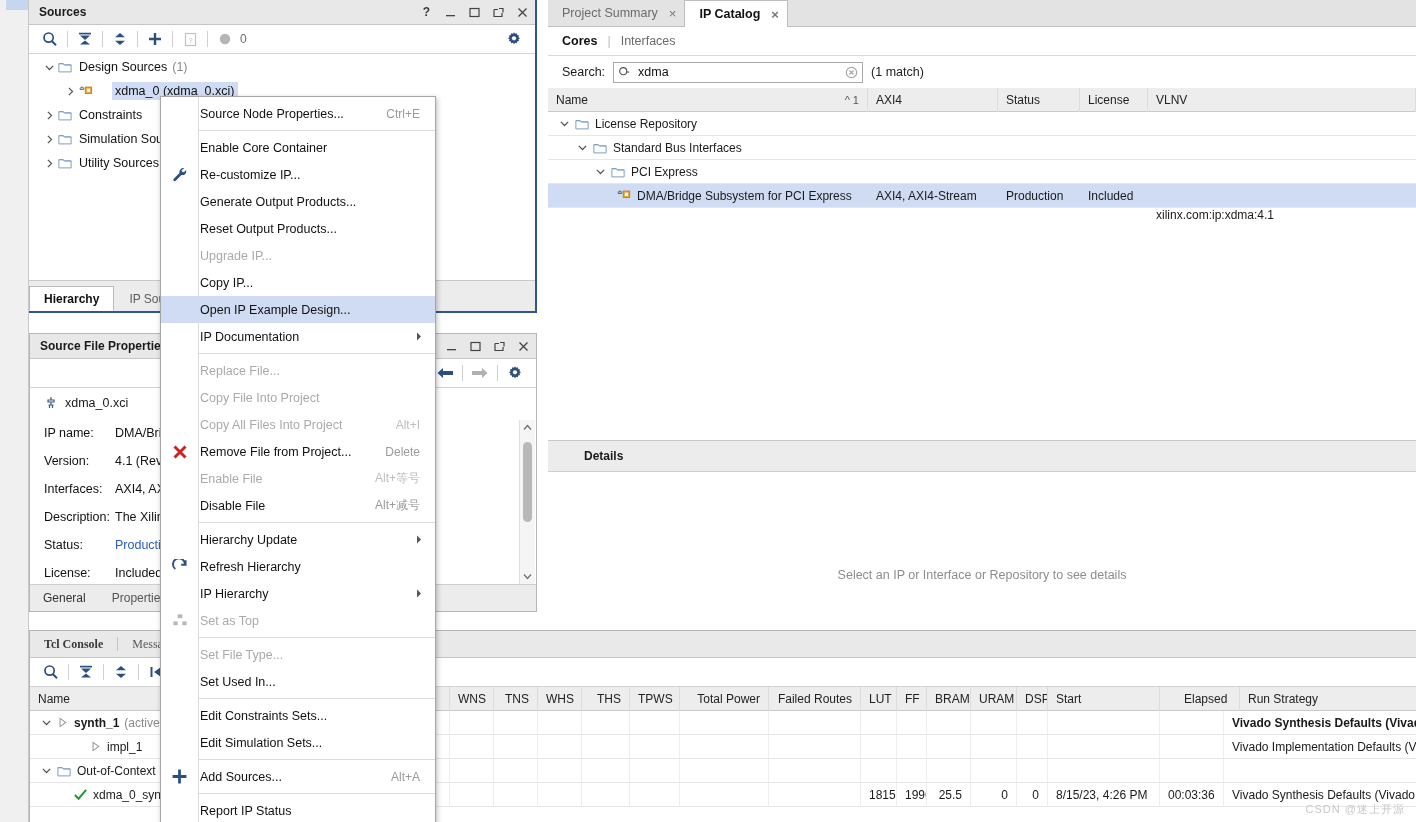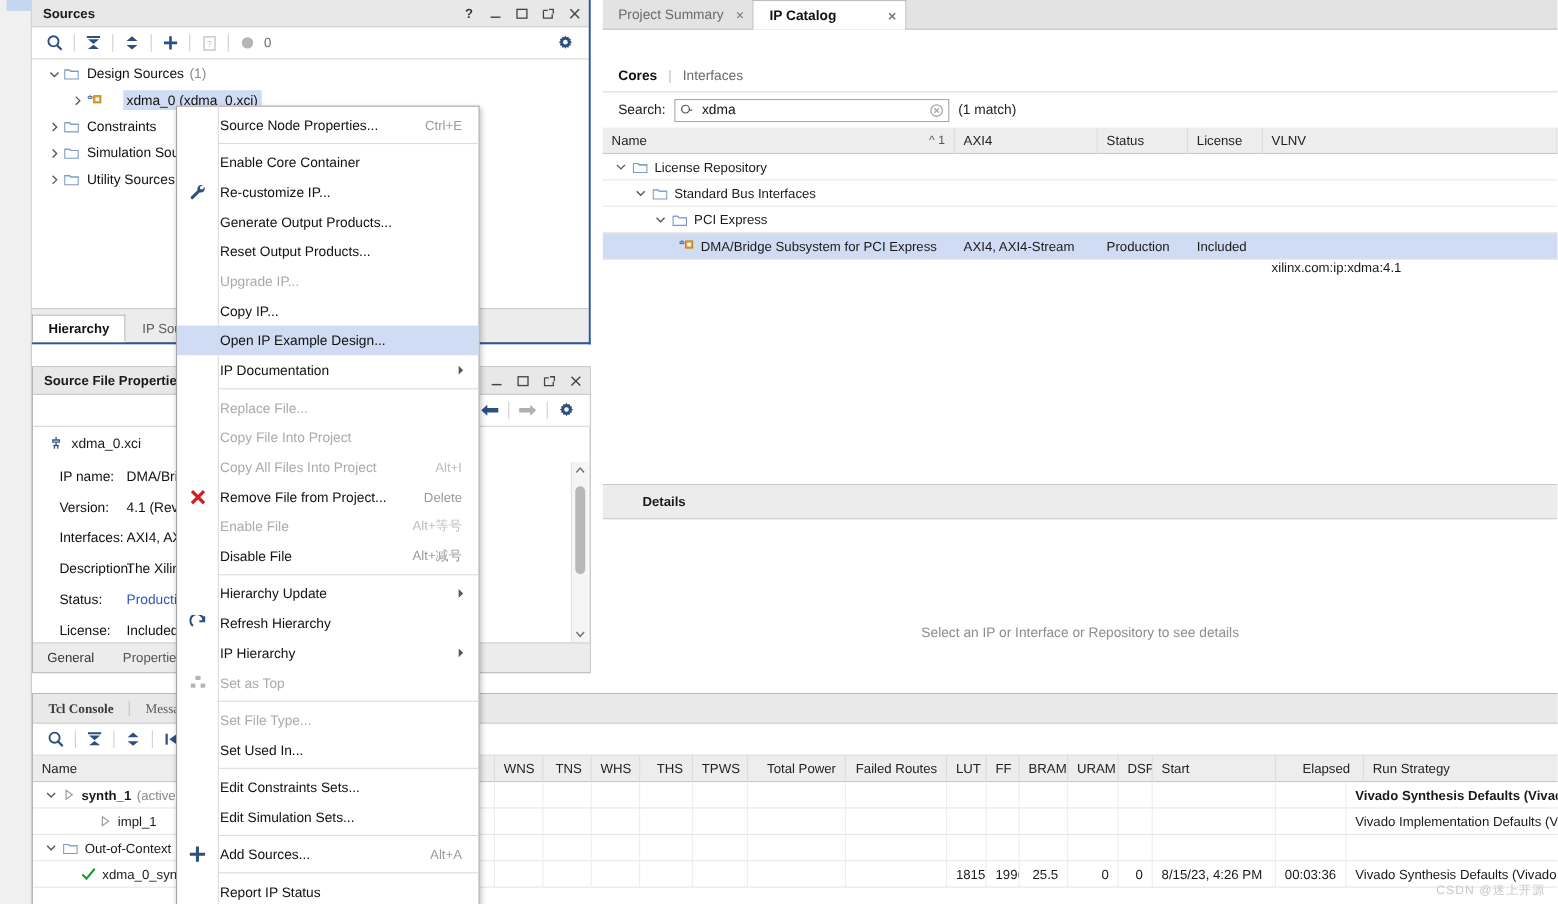--- a/index.html
+++ b/index.html
@@ -51,21 +51,21 @@
     height:25px;padding:0 14px;display:flex;align-items:center;font-size:12px;color:#5c5c5c;
     border:1px solid transparent;box-sizing:border-box;
   }
   .tab.active{background:#fff;color:#111;font-weight:bold;border:1px solid #b9b9b9;border-bottom-color:#fff;}
 
   
   #props-panel{left:29px;top:333px;width:508px;height:279px;}
   #props-file{height:30px;display:flex;align-items:center;padding-left:14px;font-size:12.5px;gap:7px;}
   .prop-list{position:absolute;left:0;top:85px;right:16px;bottom:26px;overflow:hidden;}
   .prow{display:flex;height:28px;align-items:center;font-size:12.5px;}
-  .pkey{width:85px;padding-left:24px;box-sizing:border-box;color:#111;}
+  .pkey{width:85px;padding-left:14px;box-sizing:border-box;color:#111;}
   .pval{color:#111;white-space:nowrap;overflow:hidden;}
   .pval.link{color:#2b5bbd;}
   .props-tabs{
     position:absolute;left:0;right:0;bottom:0;height:26px;background:#ececec;border-top:1px solid #cfcfcf;
     display:flex;align-items:center;
   }
   .ptab{padding:0 13px;font-size:12px;color:#555;}
 
   
   .vscroll{position:absolute;right:1px;top:86px;bottom:27px;width:15px;background:#f5f5f5;border-left:1px solid #e0e0e0;}
@@ -83,23 +83,23 @@
   
   .thead{height:24px;background:#ededed;border-bottom:1px solid #c9c9c9;display:flex;align-items:center;font-size:12px;color:#222;box-sizing:border-box;}
   .th{padding:0 8px;box-sizing:border-box;border-right:1px solid #dcdcdc;height:24px;line-height:24px;overflow:hidden;white-space:nowrap;flex:none;}
   .trw{height:24px;display:flex;align-items:center;font-size:12px;border-bottom:1px solid #e6e6e6;box-sizing:border-box;}
   .td{padding:0 8px;box-sizing:border-box;border-right:1px solid #ededed;height:24px;line-height:24px;overflow:hidden;white-space:nowrap;flex:none;}
 
   
   #right-area{left:548px;top:0;width:868px;height:630px;background:#fff;}
   .etabs{height:26px;background:#e3e3e3;display:flex;align-items:flex-end;border-bottom:1px solid #c0c0c0;}
   .etab{height:26px;display:flex;align-items:center;padding:0 8px 0 14px;font-size:12.5px;color:#6b6b6b;box-sizing:border-box;}
-  .etab.active{background:#fff;color:#111;font-weight:bold;border-left:1px solid #bdbdbd;border-right:1px solid #bdbdbd;border-top:1px solid #bdbdbd;margin-bottom:-1px;height:27px;gap:36px;}
+  .etab.active{background:#fff;color:#111;font-weight:bold;border-left:1px solid #bdbdbd;border-right:1px solid #bdbdbd;border-top:1px solid #bdbdbd;margin-bottom:-1px;height:27px;}
   .etab .x{margin-left:11px;color:#777;font-size:13px;}
-  .subtabs{height:28px;display:flex;align-items:center;padding-left:14px;font-size:12.5px;color:#6b6b6b;gap:10px;border-bottom:1px solid #d9d9d9;background:#fff;margin-top:28px;}
+  .subtabs{height:28px;display:flex;align-items:center;padding-left:14px;font-size:12.5px;color:#6b6b6b;gap:10px;border-bottom:1px solid #d9d9d9;background:#fff;}
   .subtabs .act{color:#111;font-weight:bold;}
   .searchrow{height:32px;display:flex;align-items:center;padding-left:14px;gap:8px;font-size:12.5px;}
   .searchbox{
     width:250px;height:21px;border:1px solid #a9a9a9;background:#fff;display:flex;align-items:center;
     padding:0 4px;box-sizing:border-box;gap:5px;
   }
   .searchbox input{border:none;outline:none;font-size:12.5px;font-family:inherit;flex:1;background:transparent;color:#111;}
   #details-pane{position:absolute;left:0;right:0;top:440px;bottom:0;background:#fff;border-top:1px solid #c9c9c9;}
   #details-head{height:30px;background:#ececec;border-bottom:1px solid #cfcfcf;display:flex;align-items:center;padding-left:36px;font-weight:bold;font-size:12px;}
   #details-msg{position:absolute;left:0;right:0;top:95px;text-align:center;color:#8d8d8d;font-size:12.5px;margin-top:32px;}

